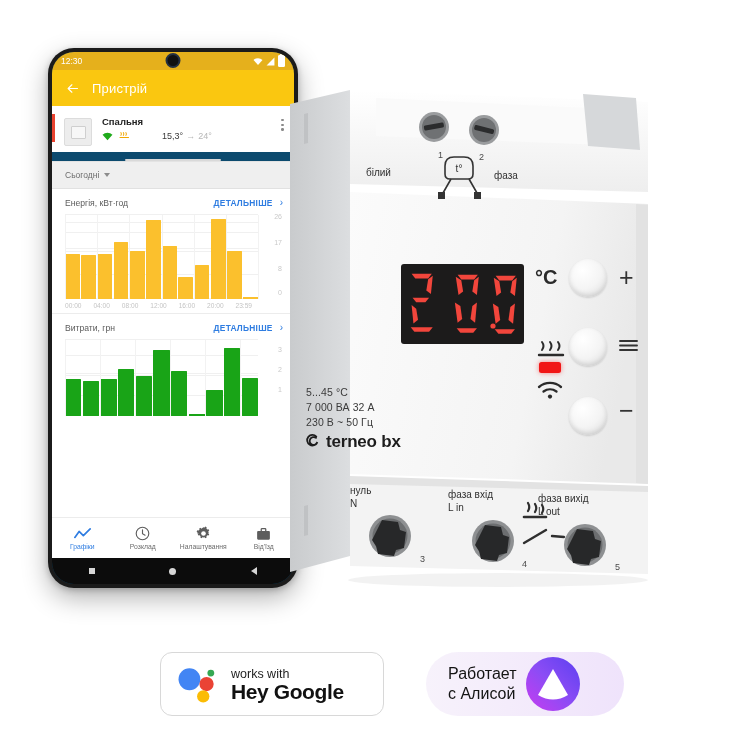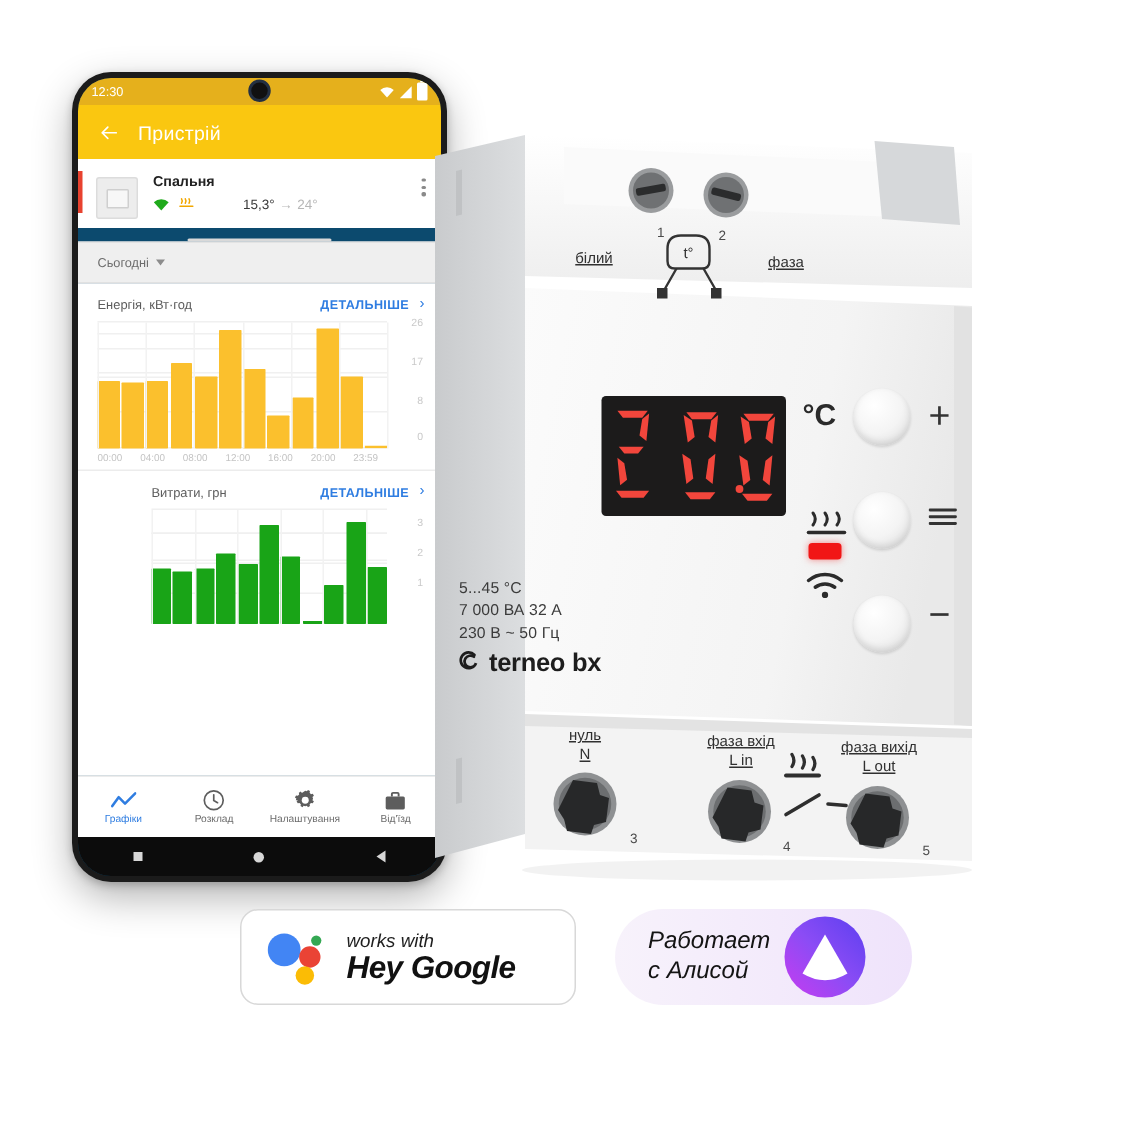--- a/index.html
+++ b/index.html
@@ -138,25 +138,25 @@
     background:radial-gradient(circle at 36% 30%, #ffffff 0%, #f4f4f4 52%, #d9d9d9 100%);
     box-shadow:inset 0 -2px 4px rgba(0,0,0,.10), 0 1px 2px rgba(0,0,0,.14);
   }
   .btn-plus{left:281px;top:171px;}
   .btn-menu{left:281px;top:240px;}
   .btn-minus{left:281px;top:309px;}
   .sym{position:absolute;color:#333;font-weight:400;}
   .sym-plus{left:331px;top:177px;font-size:25px;line-height:25px;}
   .sym-menu{left:331px;top:250px;width:19px;}
   .sym-minus{left:331px;top:319px;font-size:25px;line-height:6px;}
-  .term-lbl{position:absolute;text-align:center;font-size:10px;line-height:13px;color:#303030;text-decoration:underline;}
+  .term-lbl{position:absolute;font-size:10px;line-height:13px;color:#303030;}
   .term-num{position:absolute;font-size:9px;color:#4a4a4a;}
 
   
-  .badges{position:absolute;left:160px;top:606px;display:flex;align-items:center;gap:26px;font-style:italic;}
+  .badges{position:absolute;left:160px;top:652px;display:flex;align-items:center;gap:42px;}
   .badge-google{
     width:224px;height:64px;border:1px solid #d8d8d8;border-radius:12px;background:#fff;
     display:flex;align-items:center;gap:12px;padding:0 16px;box-sizing:border-box;
   }
   .g-dots{width:42px;height:38px;flex:0 0 auto;}
   .g-txt{line-height:1.05;}
   .g-small{font-size:12.5px;color:#1f1f1f;font-weight:400;}
   .g-big{font-size:21px;color:#111;font-weight:700;letter-spacing:-.4px;margin-top:1px;}
   .badge-alice{
     width:198px;height:64px;border-radius:32px;
@@ -278,21 +278,21 @@
                 <span class="xlab">04:00</span>
                 <span class="xlab">08:00</span>
                 <span class="xlab">12:00</span>
                 <span class="xlab">16:00</span>
                 <span class="xlab">20:00</span>
                 <span class="xlab">23:59</span>
               </div>
           </div>
         </div>
 
-        <div class="chart-block" style="border-bottom:none;margin-left:36px;">
+        <div class="chart-block" style="border-bottom:none;">
           <div class="chart-head">
             <span class="chart-title">Витрати, грн</span>
             <span class="chart-more">ДЕТАЛЬНІШЕ</span>
             <span class="chart-chevron">›</span>
           </div>
           <div class="plot-wrap">
             <div class="plot" id="plot-cost" style="height:76px">
               <div class="ylabels" id="ylab-cost">
                   <div class="ylab" style="bottom: 78.9474%;">3</div>
                   <div class="ylab" style="bottom: 52.6316%;">2</div>

